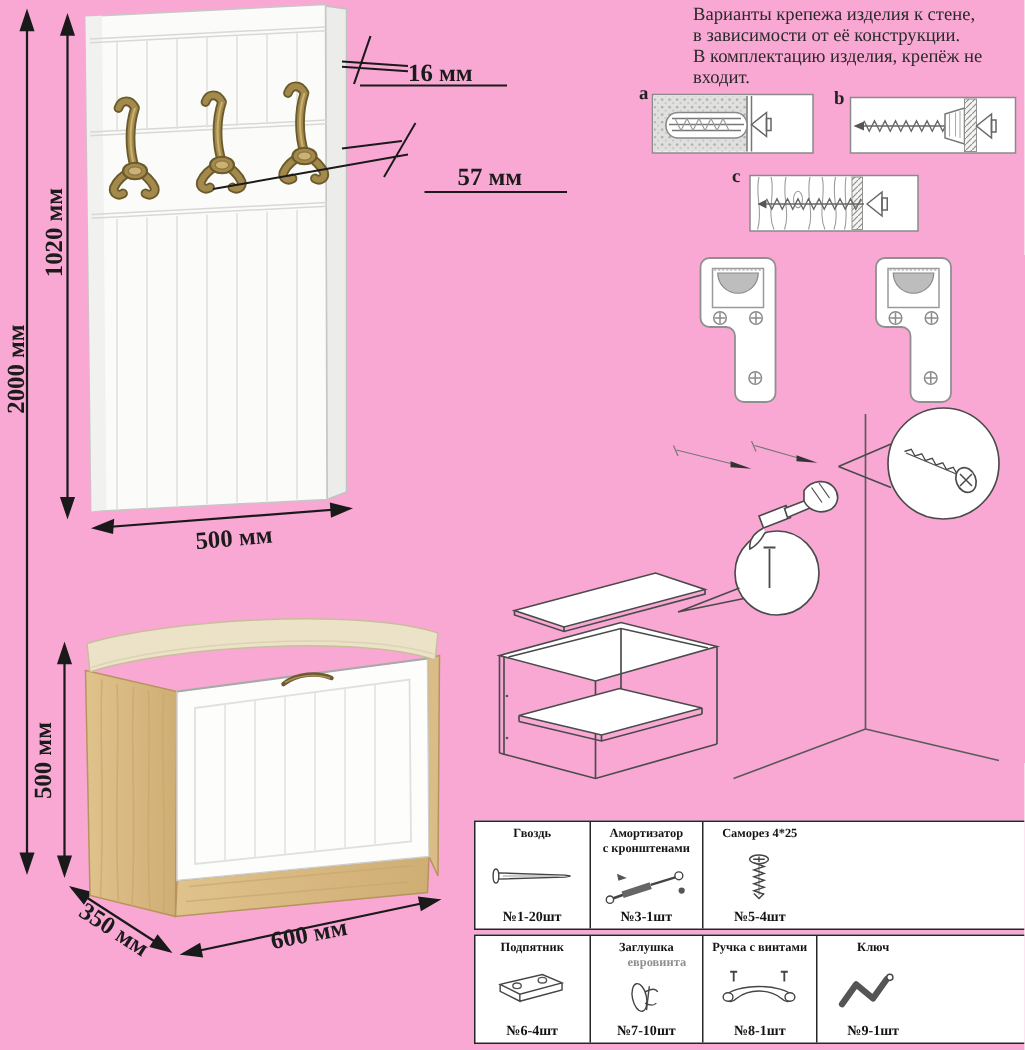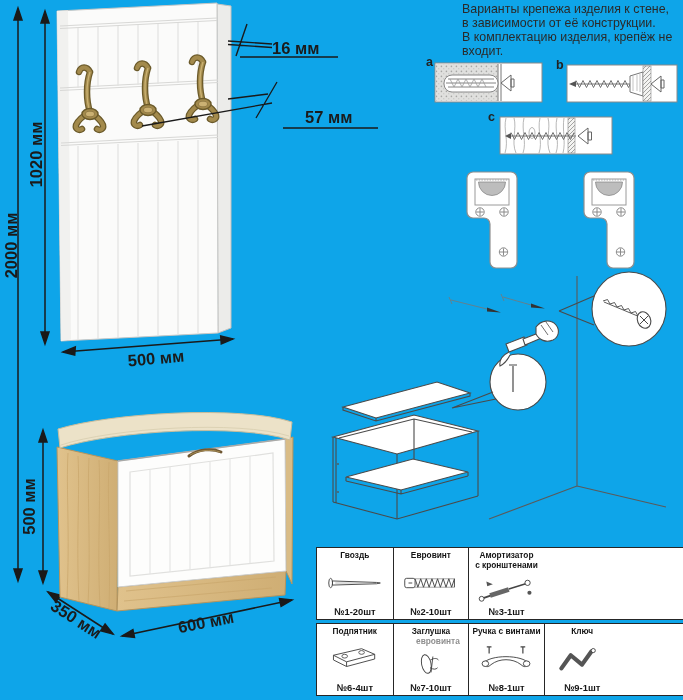--- a/index.html
+++ b/index.html
@@ -1,17 +1,17 @@
 <!DOCTYPE html>
 <html><head>
 <meta charset="utf-8">
 <style>
   html,body{margin:0;padding:0;background:#fff;}
-  .canvas{position:relative;width:683px;height:700px;background:#0ea5e9;overflow:hidden;
-          font-family:Liberation Sans, sans-serif;color:#1a1a1a;}
+  .canvas{position:relative;width:683px;height:700px;background:#f9a8d4;overflow:hidden;
+          font-family:Liberation Serif, serif;color:#1a1a1a;}
   .figs{position:absolute;left:0;top:0;width:683px;height:700px;}
   .dim{position:absolute;font-weight:bold;font-size:16.5px;color:#1b1b1b;white-space:nowrap;}
   .vdim{width:80px;text-align:center;transform:rotate(-90deg);}
   .cdim{width:80px;text-align:center;}
   .note{position:absolute;left:462px;top:3px;width:226px;font-size:12.4px;line-height:1.12;color:#2a2a2a;}
   .diag-label{position:absolute;font-weight:bold;font-size:12.5px;color:#222;}
   .parts{position:absolute;left:316px;top:547px;width:380px;}
   .parts-row{display:grid;grid-template-columns:repeat(5,1fr);border:1.6px solid #262626;background:#fff;margin-bottom:3px;}
   .part-cell{border-left:1.6px solid #262626;display:flex;flex-direction:column;align-items:center;
              justify-content:space-between;height:66px;padding:3px 1px 2px;overflow:hidden;}
@@ -254,52 +254,52 @@
           <svg width="60" height="30" viewBox="0 0 62 32">
             <ellipse cx="5" cy="16" rx="2" ry="5" fill="#fff" stroke="#444"></ellipse>
             <path d="M7,13.8 L54,15.4 L58,16 L54,16.8 L7,18.2 Z" fill="#fff" stroke="#444" stroke-width="1"></path>
             <line x1="10" y1="16" x2="50" y2="16" stroke="#999" stroke-width="0.7"></line>
           </svg>
         </div>
         <div class="part-qty">№1-20шт</div>
       </div>
       <div class="part-cell">
         <div class="part-name">
-          <div>Евровинт</div>
-            <div class="l2"></div>
-        </div>
-        <div class="part-icon">
-          <svg width="60" height="30" viewBox="0 0 62 32">
-            <rect x="3" y="11" width="11" height="10" rx="2" fill="#fff" stroke="#444"></rect>
-            <path d="M7,16 h4" stroke="#444"></path>
-            <path d="M14,11.5 H56 M14,20.5 H56" stroke="#777" stroke-width="0.7"></path>
-            <path d="M14,11.5 l3,9 3,-9 3,9 3,-9 3,9 3,-9 3,9 3,-9 3,9 3,-9 3,9 3,-9 3,9 3,-9" stroke="#444" fill="none" stroke-width="1"></path>
-            <path d="M56,11.5 V20.5" stroke="#444"></path>
-          </svg>
-        </div>
-        <div class="part-qty">№2-10шт</div>
-      </div>
-      <div class="part-cell">
-        <div class="part-name">
           <div>Амортизатор</div>
             <div class="l2">с кронштенами</div>
         </div>
         <div class="part-icon">
           <svg width="60" height="30" viewBox="0 0 62 32">
             <path d="M10,9 l7,3 -6,2 z" fill="#555"></path>
             <path d="M6,27 L16,23.5" stroke="#444" stroke-width="2"></path>
             <path d="M14,24 L34,17.5" stroke="#666" stroke-width="5"></path>
             <path d="M34,17 L52,11.5" stroke="#444" stroke-width="1.6"></path>
             <circle cx="5" cy="27.5" r="2.6" fill="#fff" stroke="#444"></circle>
             <circle cx="54" cy="10.5" r="2.8" fill="#fff" stroke="#444"></circle>
             <circle cx="56" cy="21" r="2.2" fill="#555"></circle>
           </svg>
         </div>
         <div class="part-qty">№3-1шт</div>
       </div>
+      <div class="part-cell">
+        <div class="part-name">
+          <div>Саморез 4*25</div>
+            <div class="l2"></div>
+        </div>
+        <div class="part-icon">
+          <svg width="60" height="32" viewBox="0 0 62 32">
+            <ellipse cx="31" cy="4.5" rx="6.5" ry="3" fill="#fff" stroke="#444"></ellipse>
+            <path d="M27,4.5 h8 M31,2.5 v4" stroke="#444" stroke-width="1"></path>
+            <path d="M31,7 V29" stroke="#777" stroke-width="0.7"></path>
+            <path d="M27.5,7 l7,2.4 -7,2.4 7,2.4 -7,2.4 7,2.4 -7,2.4 7,2.4 -7,2.4 7,2.4" stroke="#444" fill="none" stroke-width="1"></path>
+            <path d="M27.5,28 L31,31.5 L34.5,28" stroke="#444" fill="none"></path>
+          </svg>
+        </div>
+        <div class="part-qty">№5-4шт</div>
+      </div>
     </div>
 
     <div class="parts-row">
       <div class="part-cell">
         <div class="part-name">
           <div>Подпятник</div>
             <div class="l2"></div>
         </div>
         <div class="part-icon">
           <svg width="60" height="30" viewBox="0 0 62 32">

